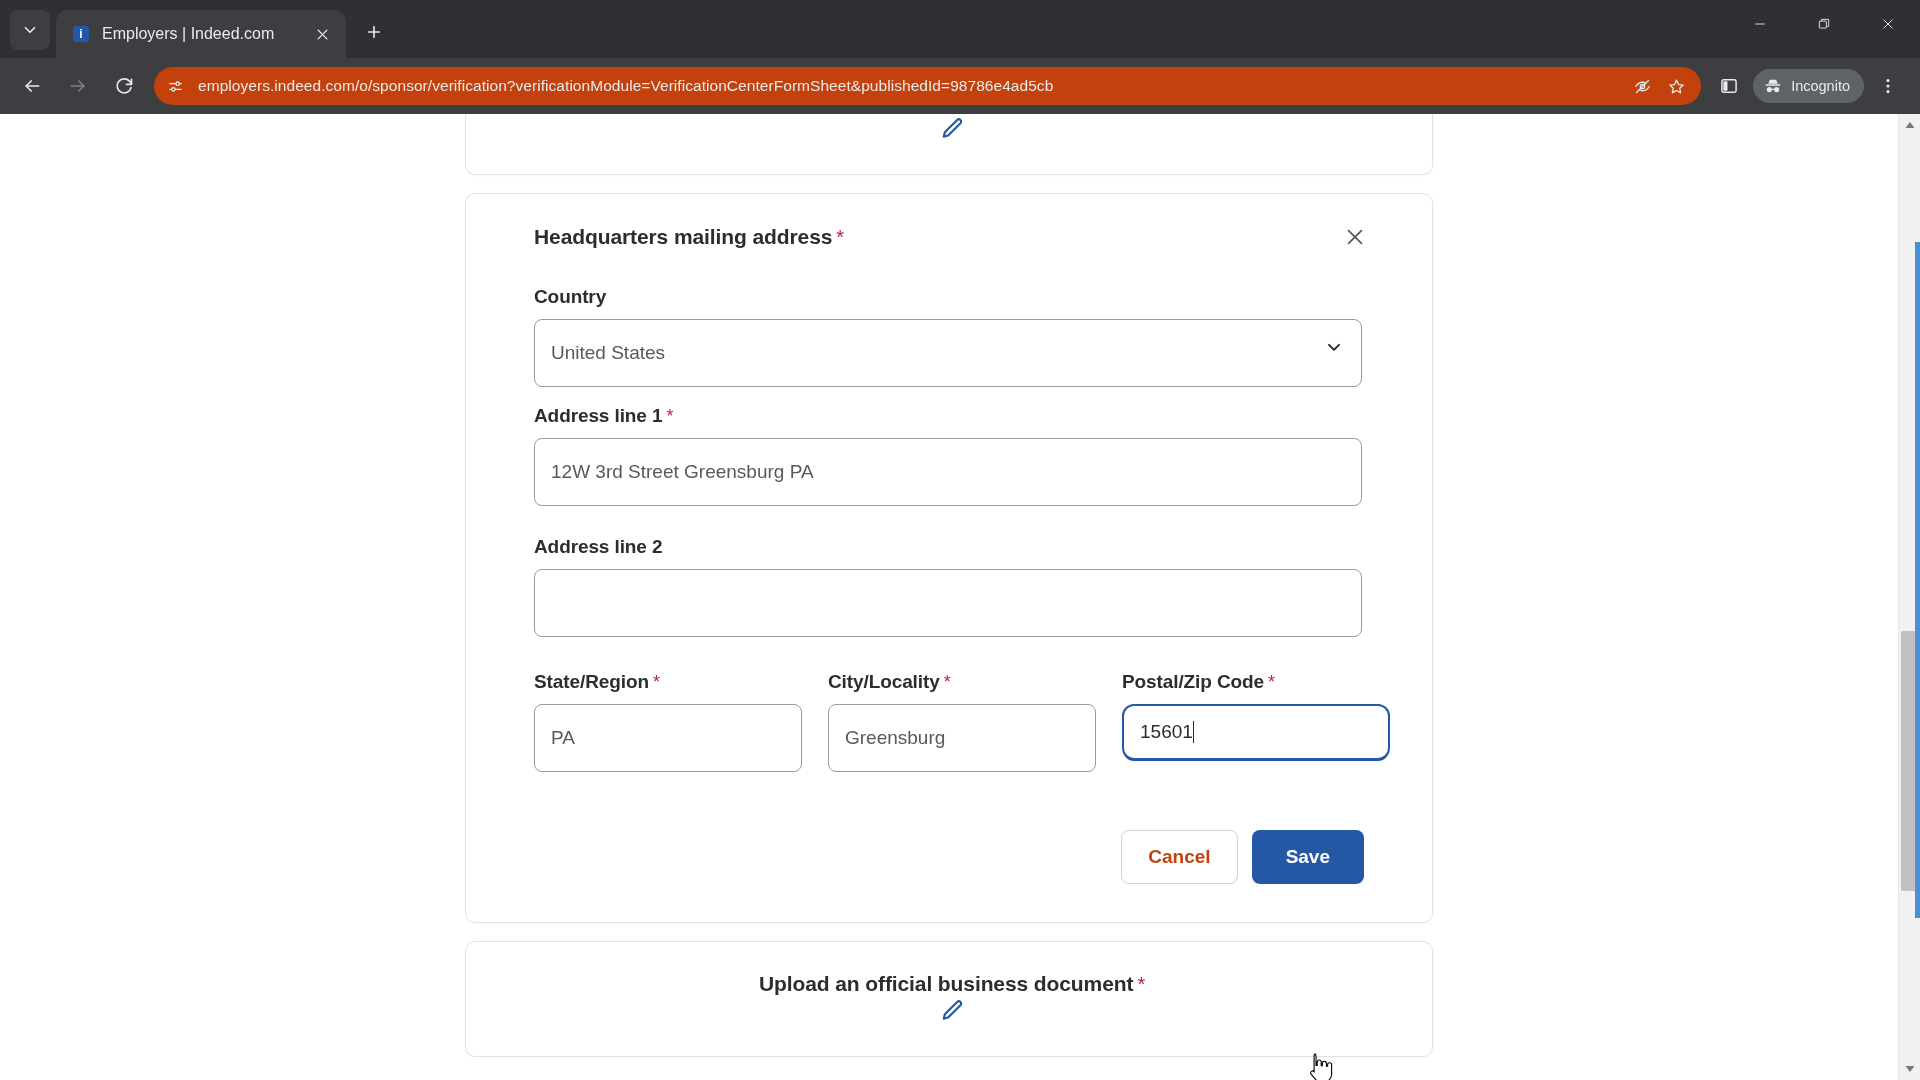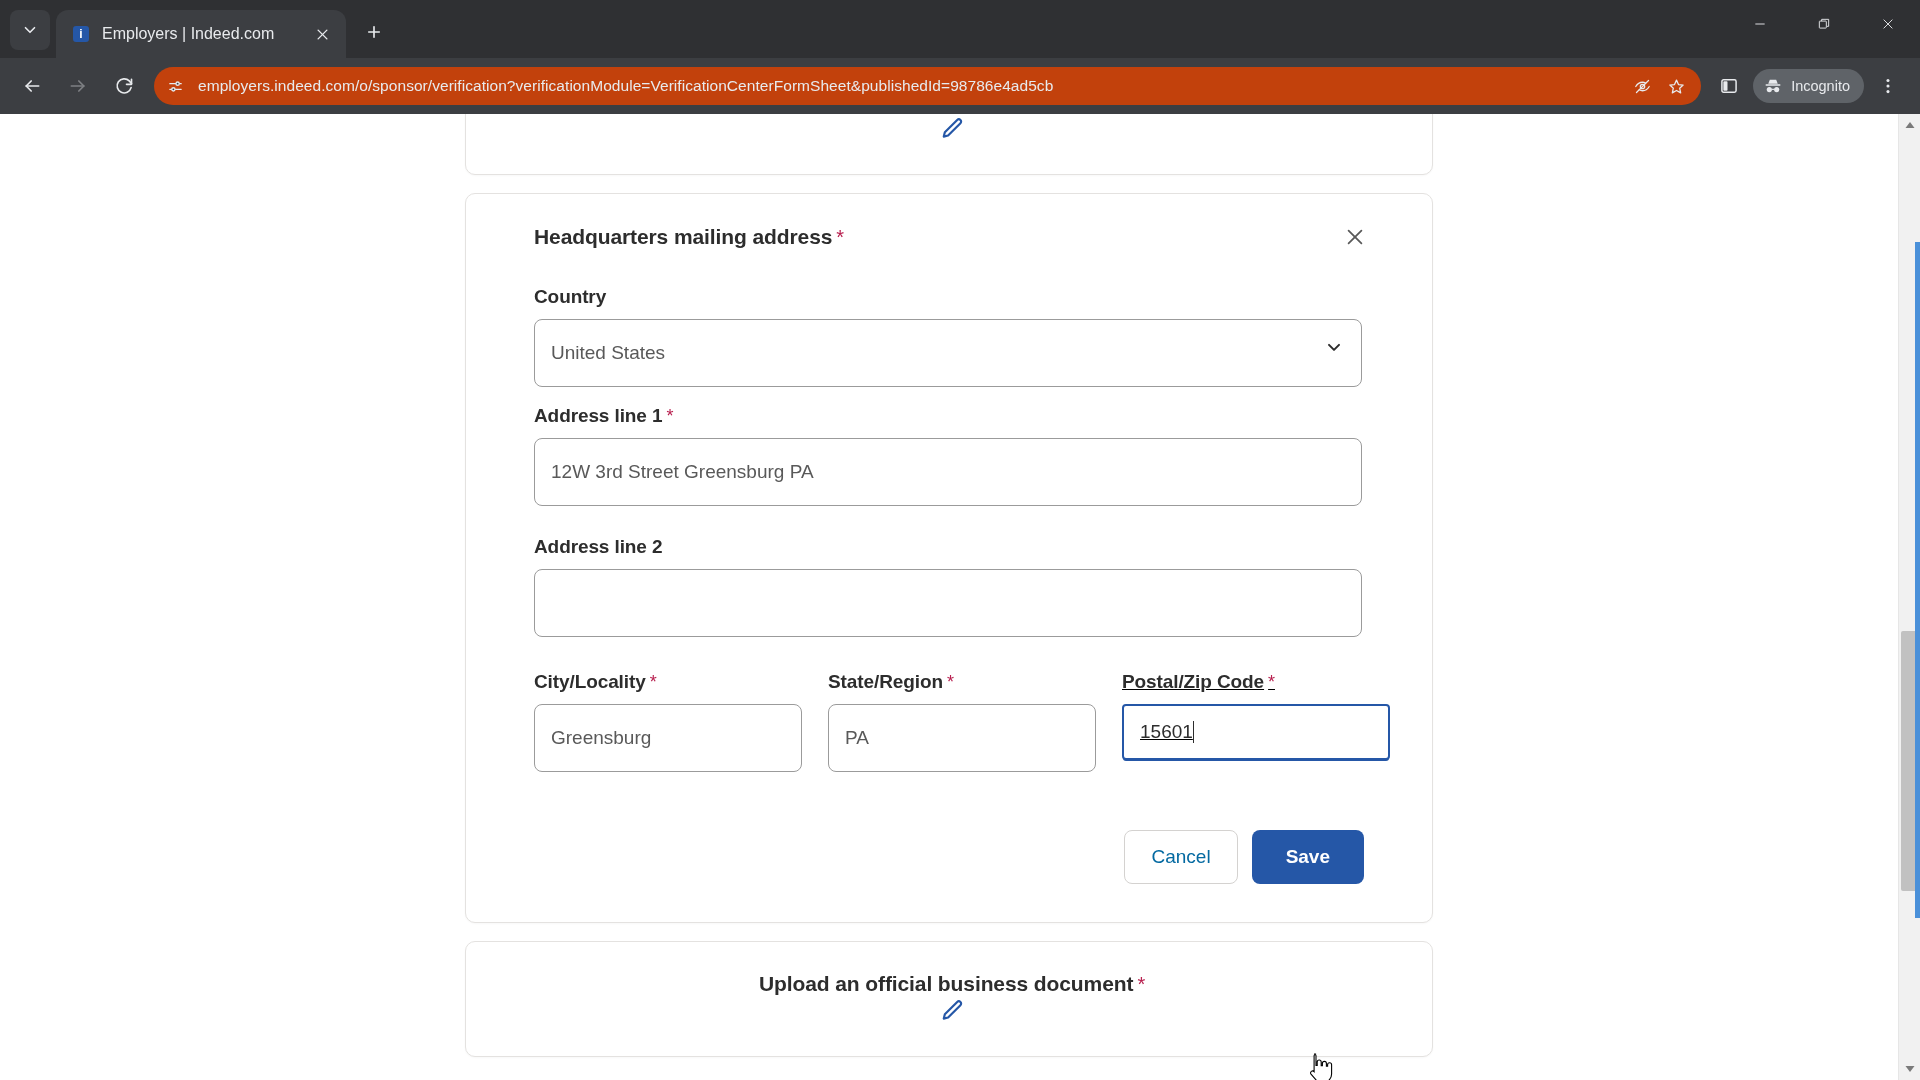--- a/index.html
+++ b/index.html
@@ -300,36 +300,36 @@
     pointer-events: none;
     width: 20px; height: 20px;
   }
   .select-caret svg { width: 20px; height: 20px; display:block; }
 
   .triple-row {
     display: flex;
     margin-top: 34px;
   }
   .triple-col { margin-right: 26px; }
-  .triple-col:last-child { margin-right: 0; text-decoration: underline; }
+  .triple-col:last-child { margin-right: 0; }
   .triple-col .text-input { width: 268px; }
 
   .caret-blink {
     display: inline-block;
     width: 1px;
     height: 22px;
     background: #2d2d2d;
     vertical-align: -4px;
   }
   .zip-display {
     position: relative;
     width: 268px;
     height: 56px;
     border: 2px solid #2557a7;
-    border-radius: 4px;
+    border-radius: 12px;
     background: #fff;
     display: flex;
     align-items: center;
     padding: 0 16px;
     font-size: 19px;
     color: #2d2d2d;
     box-shadow: 0 2px 0 -1px #2557a7;
   }
 
   .btn-row {
@@ -342,25 +342,25 @@
   .btn {
     font-family: "Liberation Sans", sans-serif;
     font-size: 19px;
     border-radius: 8px;
     height: 54px;
     cursor: pointer;
     display: flex; align-items: center; justify-content: center;
   }
   .btn-cancel {
     background: #ffffff;
-    color: #0369a1;
+    color: #c2410c;
     border: 1px solid #d4d2d0;
     padding: 0 26px;
     margin-right: 14px;
-    font-weight: 400;
+    font-weight: 700;
   }
   .btn-save {
     background: #2557a7;
     color: #ffffff;
     border: none;
     padding: 0 34px;
     font-weight: 700;
     position: relative;
   }
 
@@ -592,30 +592,30 @@
               <label class="field-label">
                 <span>Address line 2</span>
               </label>
               <input class="text-input" type="text" value="" style="">
             </div>
 
             <div class="triple-row">
 
               <div class="triple-col">
                 <label class="field-label">
+                  <span>State/Region</span><span class="req-star">*</span>
+                </label>
+                <input class="text-input" type="text" value="PA" style="">
+              </div>
+
+              <div class="triple-col">
+                <label class="field-label">
                   <span>City/Locality</span><span class="req-star">*</span>
                 </label>
                 <input class="text-input" type="text" value="Greensburg" style="">
-              </div>
-
-              <div class="triple-col">
-                <label class="field-label">
-                  <span>State/Region</span><span class="req-star">*</span>
-                </label>
-                <input class="text-input" type="text" value="PA" style="">
               </div>
 
               <div class="triple-col">
                 <label class="field-label">
                   <span>Postal/Zip Code</span><span class="req-star">*</span>
                 </label>
                 <div class="zip-display">
                   <span>15601</span>
                     <span class="caret-blink"></span>
                 </div>

